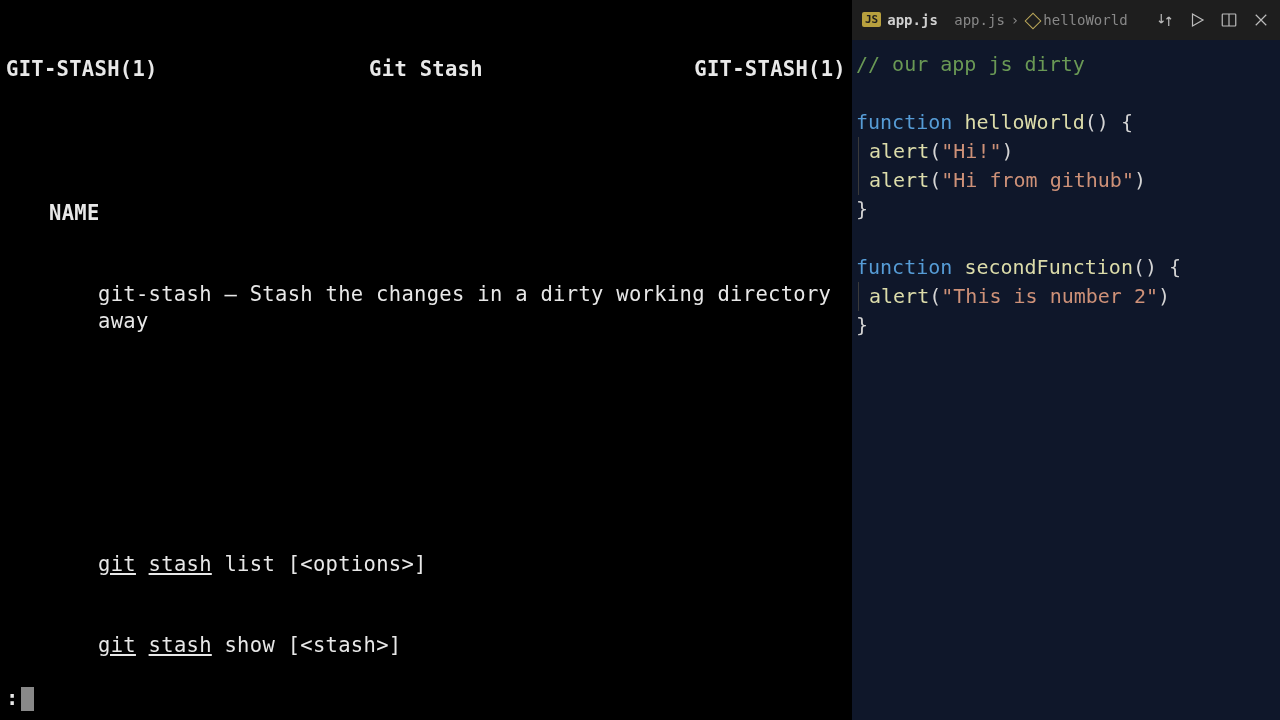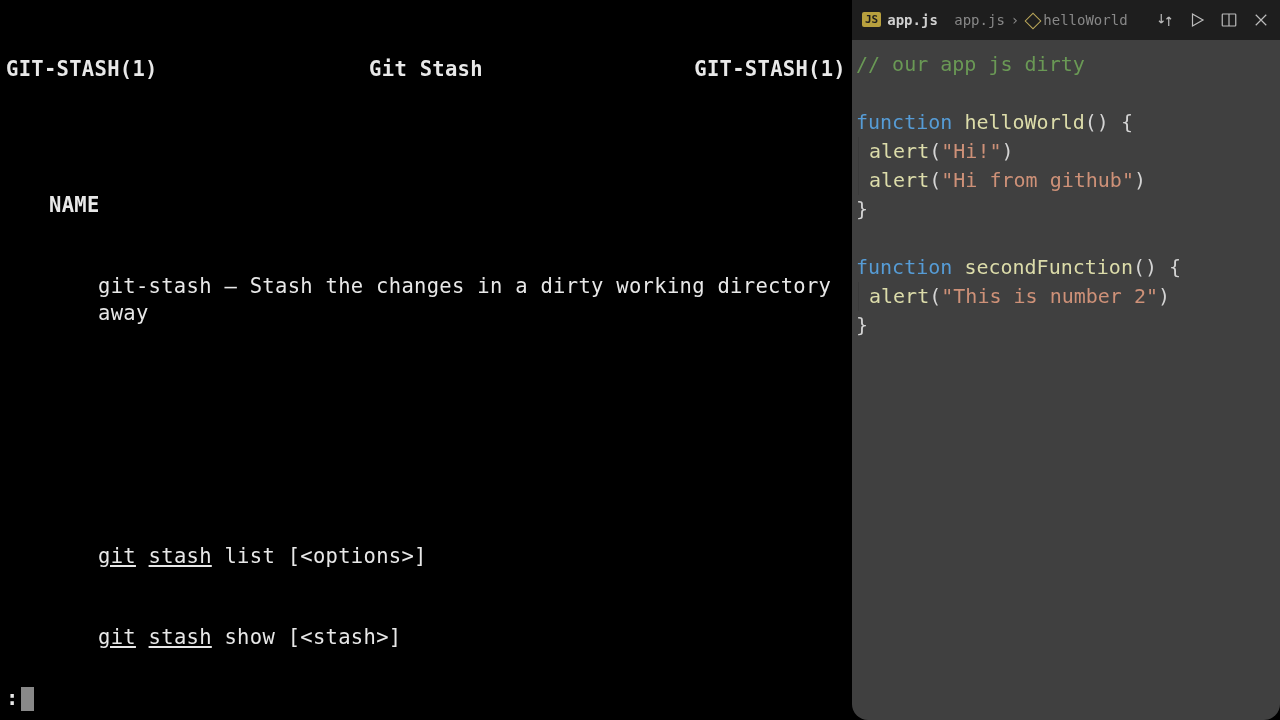--- a/index.html
+++ b/index.html
@@ -21,21 +21,21 @@
     font-size: 20.5px;
     line-height: 27px;
     letter-spacing: 0.3px;
     white-space: pre-wrap;
     position: relative;
   }
   .man-header {
     display: flex;
     justify-content: space-between;
     font-weight: bold;
-    margin-bottom: 28px;
+    margin-bottom: 36px;
   }
   .section { font-weight: bold; margin-left: 43px; }
   .indent1 { padding-left: 92px; display: block; }
   .u { text-decoration: underline; }
   .b { font-weight: bold; }
   .prompt-row {
     position: absolute;
     bottom: 8px;
     left: 6px;
     display: flex;
@@ -45,24 +45,23 @@
     display: inline-block;
     width: 13px; height: 24px;
     background: #888;
     margin-left: 2px;
   }
 
   
   .editor-pane {
     flex: 1;
     height: 100%;
-    background: #404040;
+    background: #0f172a;
     display: flex;
     flex-direction: column;
-    border-radius: 16px;
   }
   .tabbar {
     height: 40px;
     display: flex;
     align-items: center;
     padding: 0 10px;
     background: #1e1e1e;
     border-bottom: 1px solid #1e1e1e;
   }
   .js-badge {

